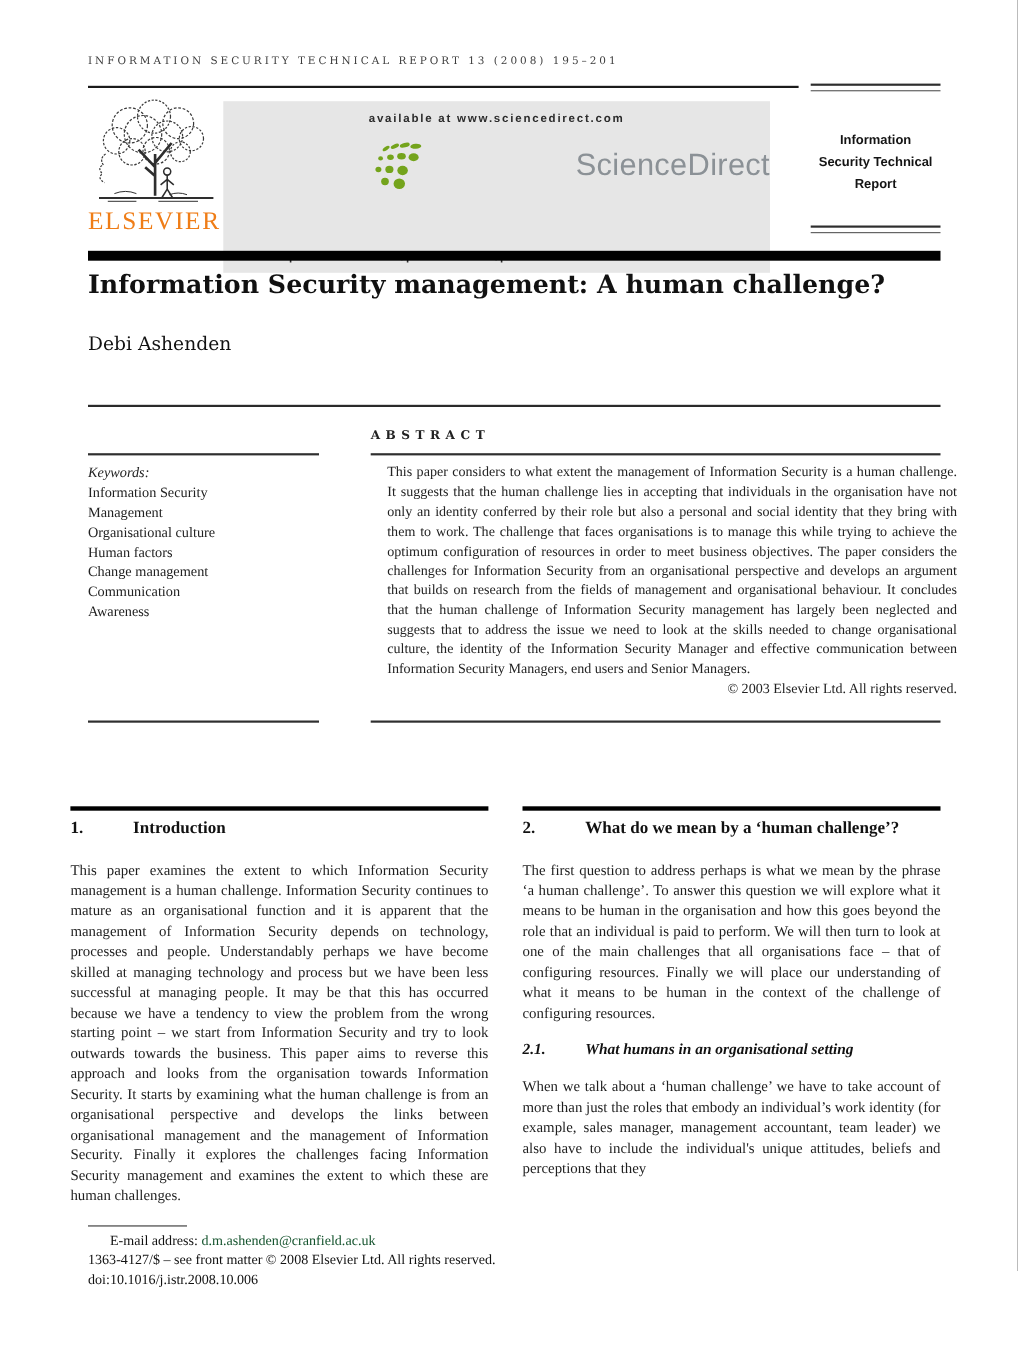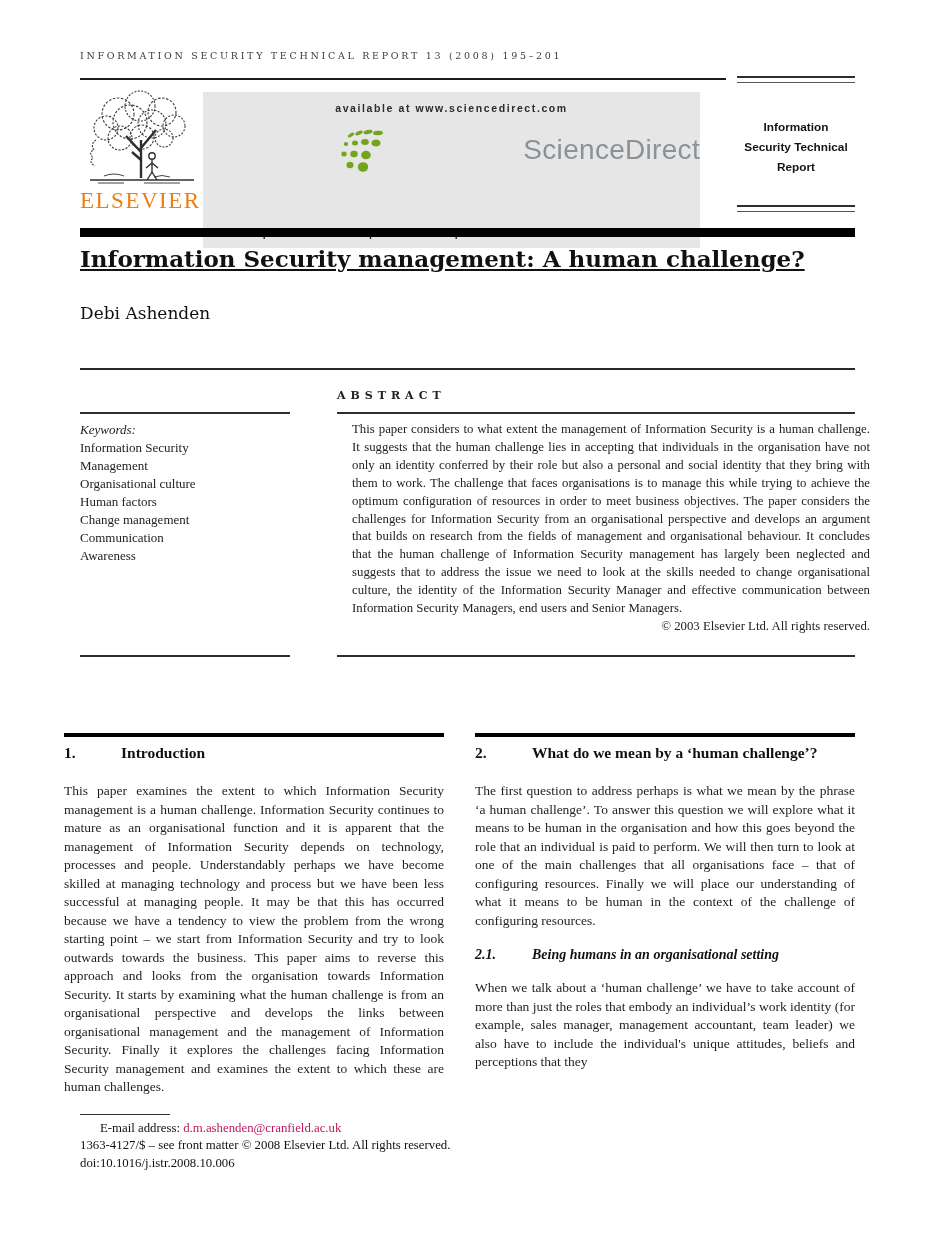--- a/index.html
+++ b/index.html
@@ -43,21 +43,21 @@
   .banner .url {
     position:absolute; bottom:9px; left:0; width:100%; text-align:left;
     font-family:"Liberation Sans", sans-serif; font-weight:bold;
     font-size:10.5px; letter-spacing:1.6px; color:#2b2b2b;
   }
 
   
   .black-bar { position:absolute; left:80px; top:228px; width:775px; height:9px; background:#000; }
   .article-title {
     position:absolute; left:80px; top:245px; width:775px;
-    font-family:"DejaVu Serif", serif; font-weight:bold; font-size:23px; color:#111;text-decoration:underline;
+    font-family:"DejaVu Serif", serif; font-weight:bold; font-size:23px; color:#111;
   }
   .article-author {
     position:absolute; left:80px; top:303px;
     font-family:"DejaVu Serif", serif; font-size:17px; color:#111;
   }
   .article-affil {
     position:absolute; left:80px; top:337px;
     font-family:"DejaVu Serif", serif; font-style:italic; font-size:11.3px; color:#222;
   }
   .rule-full { position:absolute; left:80px; top:368px; width:775px; height:2px; background:#2a2a2a; }
@@ -100,21 +100,21 @@
   .subsec-head {
     margin-top:17px; font-weight:bold; font-style:italic; font-size:14px; color:#111;
   }
   .subsec-head .sec-num { font-style:italic; }
   .para2 { margin-top:16px; }
 
   
   .footnote { position:absolute; left:80px; top:1114px; width:520px; font-size:12.8px; line-height:17.3px; color:#111; }
   .foot-rule { width:90px; height:1px; background:#333; margin-bottom:5px; }
   .email-line { text-indent:20px; }
-  .email-link { color:#be185d; text-decoration:none; }
+  .email-link { color:#14532d; text-decoration:none; }
   svg { display:block; margin:0 auto; }
 </style>
 </head>
 <body>
 
 <div id="page">
 
   <div class="journal-ref">INFORMATION SECURITY TECHNICAL REPORT 13 (2008) 195–201</div>
   <div class="header-rule"></div>
 
@@ -216,21 +216,21 @@
     <div class="para">This paper examines the extent to which Information Security management is a human challenge. Information Security continues to mature as an organisational function and it is apparent that the management of Information Security depends on technology, processes and people. Understandably perhaps we have become skilled at managing technology and process but we have been less successful at managing people. It may be that this has occurred because we have a tendency to view the problem from the wrong starting point – we start from Information Security and try to look outwards towards the business. This paper aims to reverse this approach and looks from the organisation towards Information Security. It starts by examining what the human challenge is from an organisational perspective and develops the links between organisational management and the management of Information Security. Finally it explores the challenges facing Information Security management and examines the extent to which these are human challenges.</div>
   </div>
 
   <div class="col col-right">
     <div class="sec-rule"></div>
     <div class="sec-head">
       <span class="sec-num">2.</span><span>What do we mean by a ‘human challenge’?</span>
     </div>
     <div class="para">The first question to address perhaps is what we mean by the phrase ‘a human challenge’. To answer this question we will explore what it means to be human in the organisation and how this goes beyond the role that an individual is paid to perform. We will then turn to look at one of the main challenges that all organisations face – that of configuring resources. Finally we will place our understanding of what it means to be human in the context of the challenge of configuring resources.</div>
     <div class="subsec-head">
-      <span class="sec-num">2.1.</span><span>Being humans in an organisational setting</span>
+      <span class="sec-num">2.1.</span><span>What humans in an organisational setting</span>
     </div>
     <div class="para para2">When we talk about a ‘human challenge’ we have to take account of more than just the roles that embody an individual’s work identity (for example, sales manager, management accountant, team leader) we also have to include the individual's unique attitudes, beliefs and perceptions that they</div>
   </div>
 
   <div class="footnote">
     <div class="foot-rule"></div>
     <div class="email-line">
       <span>E-mail address:</span>
       <a href="#" class="email-link">d.m.ashenden@cranfield.ac.uk</a>
     </div>

